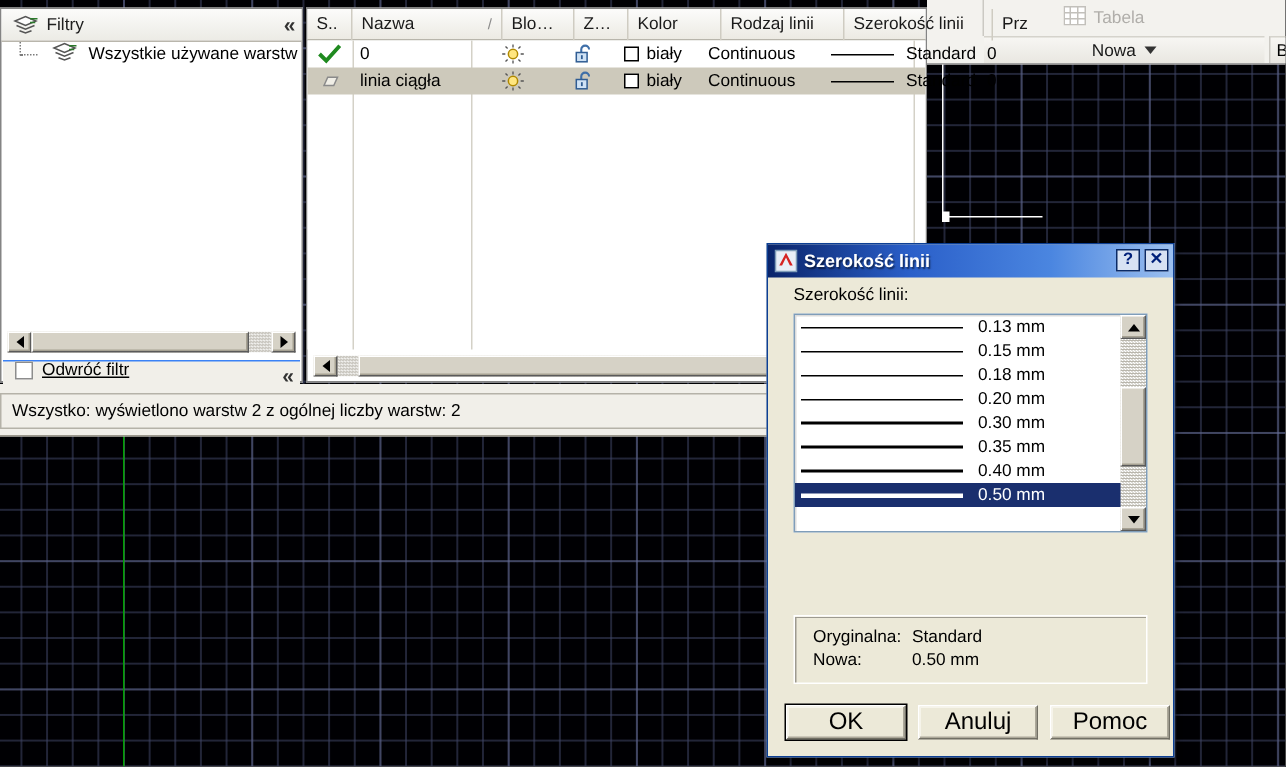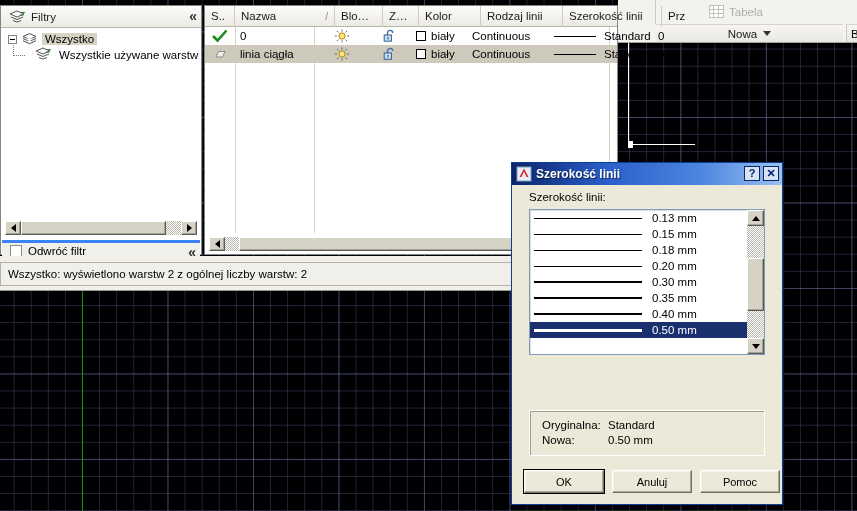--- a/index.html
+++ b/index.html
@@ -87,22 +87,22 @@
   .tree-dots-h {
     position: absolute; left: 11px; top: 8px; width: 12px; height: 1px;
     border-top: 1px dotted #7b7b7b;
   }
 
   #filters-hscroll {
     position: absolute; left: 3px; top: 214px; width: 194px; height: 16px;
   }
   #filters-invert {
     position: absolute; left: 1px; top: 234px; width: 198px; height: 19px;
-    background: #f1efe9; border-top: 3px solid #3b82f6;
-    display: flex; align-items: center;
+    background: #f1efe9; border-top: 1px solid #3b82f6;
+    display: flex; 
   }
   .chk {
     width: 12px; height: 12px; background: #fff; border: 1px solid #8d8d8d;
     margin: 0 6px 0 8px; flex: 0 0 auto;
   }
   .invert-lbl { font-size: 11.5px; }
   .invert-lbl u { text-decoration: underline; }
 
   
   #table-panel { left: 204px; top: 5px; width: 414px; height: 250px;
@@ -266,21 +266,21 @@
     padding: 7px 0 0 12px;
   }
   .info-line { display: flex; font-size: 11.5px; line-height: 15px; }
   .info-key { width: 66px; }
 
   .dlg-push {
     position: absolute; top: 307px; height: 23px; width: 80px;
     background: #ece9d8; border: 1px solid #ffffff;
     border-right-color: #716f64; border-bottom-color: #716f64;
     box-shadow: inset -1px -1px 0 #aca899, inset 1px 1px 0 #f6f4ea;
-    font-size: 11px; font-family: "Liberation Sans", sans-serif;
+    font-size: 16px; font-family: "Liberation Sans", sans-serif;
     display: flex; align-items: center; justify-content: center;
   }
   #btn-ok { left: 12px; outline: 1px solid #000; outline-offset: 0px; }
   #btn-cancel { left: 100px; }
   #btn-help { left: 188px; }
 </style>
 </head>
 <body>
 
 <div id="root">
@@ -321,31 +321,20 @@
           <path d="M3 7 L9 9.5 L15 7" fill="none" stroke="#555"></path>
           <path d="M5 10.5 L9 12 L13 10.5" fill="none" stroke="#555"></path>
           <path d="M12 2.5 L17 2.5 M12 5 L15.5 5" stroke="#2b7a2b" stroke-width="0.9"></path>
         </svg>
       </span>
       <span class="ttl">Filtry</span>
       <span class="collapse-chevrons">«</span>
     </div>
 
     <div id="filters-tree">
-      <div class="tree-row lvl1" style="margin-top:3px;">
-        <span class="expander"></span>
-        <span style="margin-right:4px;">
-          <svg width="17" height="13" viewBox="0 0 17 13">
-            <path d="M2 4.5 L8.5 1.5 L15 4.5 L8.5 7.5 Z" fill="#fbfbfb" stroke="#4d4d4d"></path>
-            <path d="M2 6.5 L8.5 9.5 L15 6.5" fill="#fbfbfb" stroke="#4d4d4d"></path>
-            <path d="M2 8.7 L8.5 11.7 L15 8.7" fill="#fbfbfb" stroke="#4d4d4d"></path>
-          </svg>
-        </span>
-        <span class="tree-label sel">Wszystko</span>
-      </div>
       <div class="tree-row lvl2">
         <span class="tree-dots"></span>
         <span class="tree-dots-h"></span>
         <span style="margin-right:4px;">
           <svg width="18" height="14" viewBox="0 0 18 14">
             <path d="M2 4 L9 1 L16 4 L9 7 Z" fill="#fdfdfd" stroke="#555"></path>
             <path d="M3 7 L9 9.5 L15 7" fill="none" stroke="#555"></path>
             <path d="M5 10.5 L9 12 L13 10.5" fill="none" stroke="#555"></path>
             <path d="M12 2.5 L17 2.5 M12 5 L15.5 5" stroke="#2b7a2b" stroke-width="0.9"></path>
           </svg>

